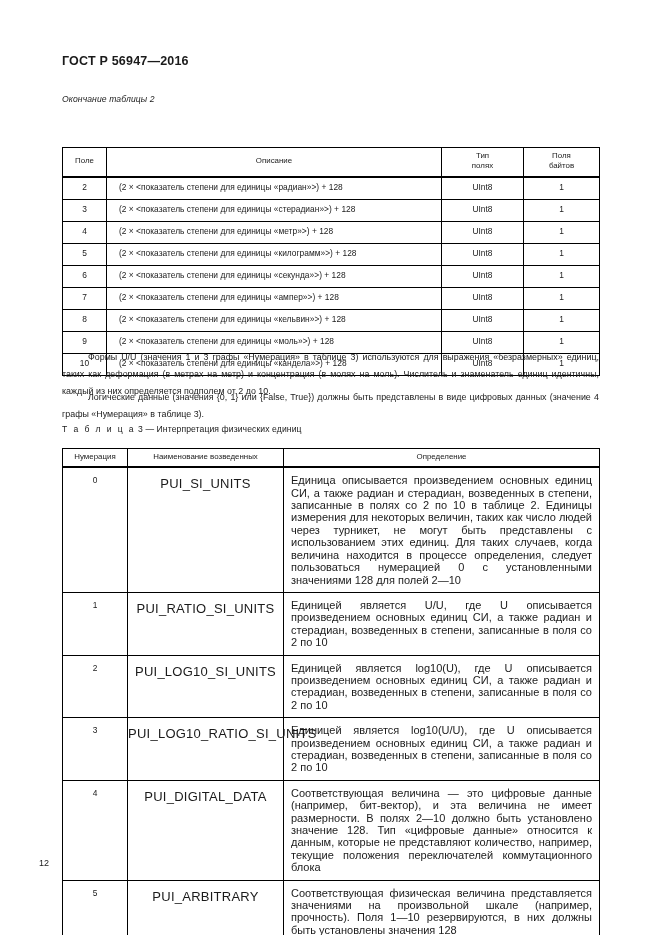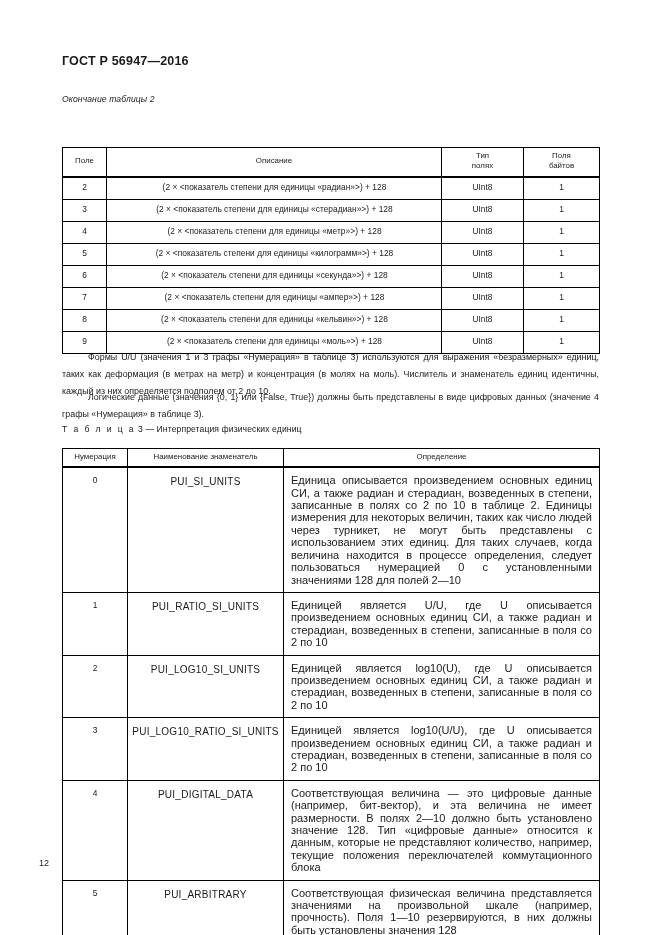--- a/index.html
+++ b/index.html
@@ -84,22 +84,22 @@
 
   #table2 tbody td {
     height: 21px;
   }
   #table2 td.field,
   #table2 td.type,
   #table2 td.bytes {
     text-align: center;
   }
   #table2 td.desc {
-    text-align: center;
-    padding-left: 1px;
+    text-align: left;
+    padding-left: 12px;
     letter-spacing: 0.02px;
   }
 
   
   .para {
     position: absolute;
     left: 62px;
     width: 537px;
     font-size: 8.9px;
     line-height: 17px;
@@ -146,21 +146,21 @@
     line-height: 12.4px;
     font-size: 11px;
     hyphens: auto;
     margin-top: 40px;
   }
   #table3 td.def.single {
     text-align: left;
   }
   #table3 td.const {
     letter-spacing: 0.25px;
-    font-size: 10px;
+    font-size: 13px;
   }
   #table3 tr.r0 td { height: 110px; }
   #table3 tr.r1 td { height: 40px; }
   #table3 tr.r2 td { height: 40px; }
   #table3 tr.r3 td { height: 40px; }
   #table3 tr.r4 td { height: 65px; }
   #table3 tr.r5 td { height: 70px; }
   #table3 tr.r6 td { height: 24px; }
   #table3 tr.r6 td.def { padding-top: 6px; }
   #table3 tr.r6 td.num,
@@ -246,20 +246,26 @@
         <td class="desc">(2 × &lt;показатель степени для единицы «кельвин»&gt;) + 128</td>
         <td class="type">UInt8</td>
         <td class="bytes">1</td>
       </tr>
       <tr>
         <td class="field">9</td>
         <td class="desc">(2 × &lt;показатель степени для единицы «моль»&gt;) + 128</td>
         <td class="type">UInt8</td>
         <td class="bytes">1</td>
       </tr>
+      <tr>
+        <td class="field">10</td>
+        <td class="desc">(2 × &lt;показатель степени для единицы «кандела»&gt;) + 128</td>
+        <td class="type">UInt8</td>
+        <td class="bytes">1</td>
+      </tr>
     </tbody>
   </table>
 
   <div class="para" id="para1">Формы U/U (значения 1 и 3 графы «Нумерация» в таблице 3) используются для выражения «безразмерных» единиц, таких как деформация (в метрах на метр) и концентрация (в молях на моль). Числитель и знаменатель единиц идентичны, каждый из них определяется подполем от 2 до 10.</div>
   <div class="para" id="para2">Логические данные (значения {0, 1} или {False, True}) должны быть представлены в виде цифровых данных (значение 4 графы «Нумерация» в таблице 3).</div>
 
   <div id="cap-table3">
     <span class="spaced">Т а б л и ц а</span>
     <span>3</span>
     <span>— Интерпретация физических единиц</span>
@@ -267,21 +273,21 @@
 
   <table class="gost" id="table3">
     <colgroup>
       <col class="c-num">
         <col class="c-const">
         <col class="c-def">
     </colgroup>
     <thead>
       <tr>
         <th>Нумерация</th>
-        <th>Наименование знаменатель</th>
+        <th>Наименование возведенных</th>
         <th>Определение</th>
       </tr>
     </thead>
     <tbody>
       <tr class="r0">
         <td class="num">0</td>
         <td class="const">PUI_SI_UNITS</td>
         <td class="def">Единица описывается произведением основных единиц СИ, а также радиан и стерадиан, возведенных в степени, записанные в полях со 2 по 10 в таблице 2. Единицы измерения для некоторых величин, таких как число людей через турникет, не могут быть представлены с использованием этих единиц. Для таких случаев, когда величина находится в процессе определения, следует пользоваться нумерацией 0 с установленными значениями 128 для полей 2—10</td>
       </tr>
       <tr class="r1">

